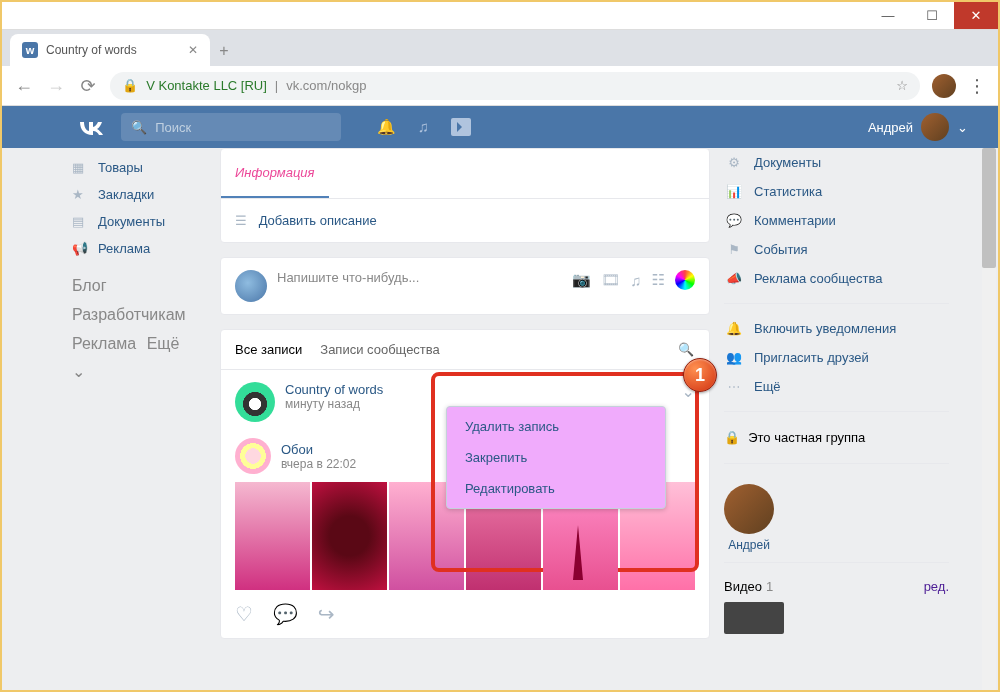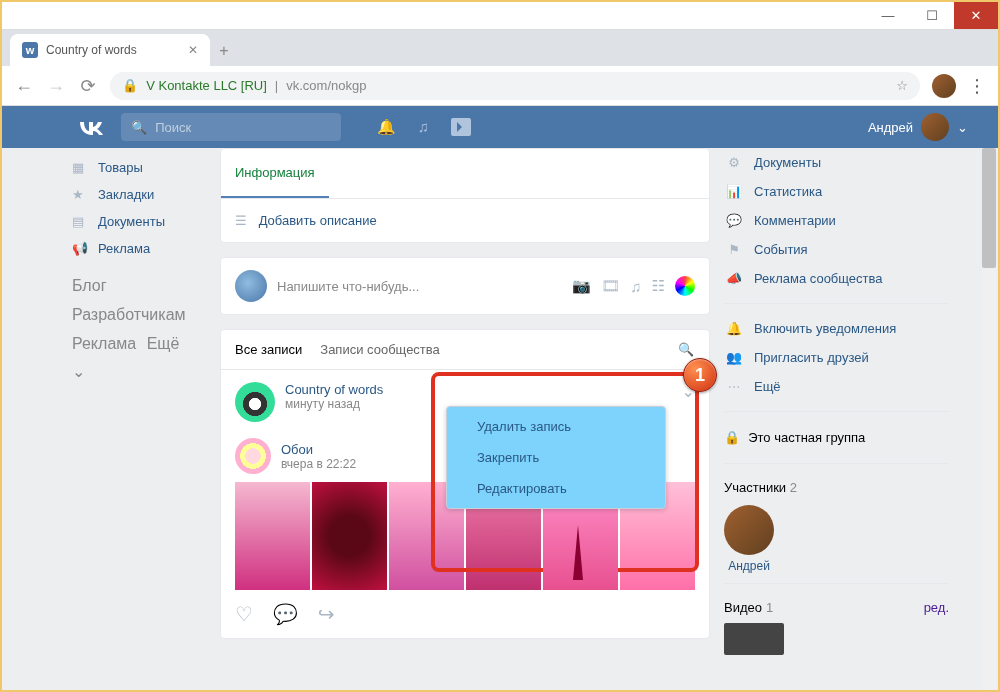--- a/index.html
+++ b/index.html
@@ -43,25 +43,25 @@
 .left-nav { width: 150px; padding: 6px 0; font-size: 13px; }
 .left-nav-item { display: flex; align-items: center; gap: 10px; padding: 6px 10px; color: #2a5885; cursor: pointer; }
 .left-nav-icon { width: 16px; color: #aab7c5; }
 .left-footer { padding: 10px; font-size: 16px; color: #888; line-height: 1.8; }
 .left-footer span { margin-right: 6px; }
 
 .main-col { flex: 1; max-width: 490px; margin-left: 8px; }
 .card { background: #fff; border: 1px solid #e7e8ec; border-radius: 4px; margin-bottom: 14px; }
 .tabs { display: flex; border-bottom: 1px solid #e7e8ec; }
 .tab { padding: 16px 14px; font-size: 13px; color: #656565; cursor: pointer; }
-.tab.active { color: #15803d; border-bottom: 2px solid #5181b8; font-weight: 500; }
+.tab.active { color: #ec4899; border-bottom: 2px solid #5181b8; font-weight: 500; font-style: italic; }
 .desc-row { padding: 14px; display: flex; align-items: center; gap: 12px; color: #2a5885; font-size: 13px; }
 .desc-icon { color: #aab7c5; }
 
-.compose { padding: 12px 14px; display: flex; align-items: center; gap: 10px; }
+.compose { padding: 12px 14px; display: flex; align-items: flex-start; gap: 10px; }
 .compose-av { width: 32px; height: 32px; border-radius: 50%; background: radial-gradient(circle at 40% 40%, #8fbce0, #4a76a8); }
 .compose-input { flex: 1; color: #888; font-size: 13px; }
 .compose-icons { display: flex; gap: 10px; color: #aab7c5; font-size: 15px; align-items: center; }
 .compose-poster { width: 20px; height: 20px; border-radius: 50%; background: conic-gradient(#f44,#ff0,#0f0,#0ff,#00f,#f0f,#f44); }
 
 .wall-tabs { display: flex; padding: 12px 14px; gap: 18px; border-bottom: 1px solid #e7e8ec; font-size: 13px; }
 .wall-tab { color: #656565; cursor: pointer; }
 .wall-tab.active { color: #000; font-weight: 500; }
 .wall-search { margin-left: auto; color: #aab7c5; }
 
@@ -101,21 +101,21 @@
 .video-head { display: flex; padding-top: 6px; color: #000; }
 .video-count { color: #888; margin-left: 4px; }
 .video-edit { margin-left: auto; color: #4c1d95; }
 .video-thumb { width: 60px; height: 32px; background: #444; margin-top: 8px; border-radius: 2px; }
 
 
 .hl-box1 { position: absolute; border: 4px solid #e03020; border-radius: 8px; pointer-events: none; }
 .hl-box2 { position: absolute; border: 3px solid #e03020; border-radius: 6px; pointer-events: none; }
 .badge { position: absolute; width: 34px; height: 34px; border-radius: 50%; background: radial-gradient(circle at 35% 30%, #ff9050, #d03010); color: #fff; display: flex; align-items: center; justify-content: center; font-weight: bold; font-size: 18px; border: 1px solid #902010; box-shadow: 0 1px 3px rgba(0,0,0,0.4), inset 0 1px 2px rgba(255,255,255,0.4); pointer-events: none; }
 
-.dropdown { position: absolute; background: #7dd3fc; border: 1px solid #c5d0db; border-radius: 4px; box-shadow: 0 1px 5px rgba(0,0,0,0.2); padding: 4px 16px; width: 220px; z-index: 10; }
+.dropdown { position: absolute; background: #f0abfc; border: 1px solid #c5d0db; border-radius: 4px; box-shadow: 0 1px 5px rgba(0,0,0,0.2); padding: 4px 4px; width: 220px; z-index: 10; }
 .dropdown-item { padding: 8px 14px; font-size: 13px; color: #2a5885; cursor: pointer; }
 </style>
 </head>
 <body>
 
 <div class="window-frame">
   <div class="title-bar">
     <div class="title-btn">—</div>
     <div class="title-btn">☐</div>
     <div class="title-btn close">✕</div>
@@ -240,21 +240,21 @@
         <div class="hl-box1" style="left:210px; top:42px; width:268px; height:200px;"></div>
         <div class="hl-box2" style="left:228px; top:78px; width:148px; height:32px;"></div>
         <div class="badge" style="left:462px; top:28px;">1</div>
         <div class="badge" style="left:360px; top:96px;">2</div>
 
         <div class="repost-head">
           <div class="repost-av"></div>
           <div>
             <div class="repost-title">Обои</div>
             <div class="repost-time">
-                <span>вчера в 22:22</span> 
+                <span>вчера в 22:02</span> 
                 <span class="apple"></span>
               </div>
           </div>
         </div>
         <div class="thumbs">
           <div class="thumb t1"></div>
           <div class="thumb t2"></div>
           <div class="thumb t3"></div>
           <div class="thumb t4"></div>
           <div class="thumb t5"></div>
@@ -301,21 +301,20 @@
       <div class="right-item">
           <span class="right-icon">⋯</span>
           <span>Ещё</span>
         </div>
       <div class="right-sep"></div>
       <div class="right-lock">
           <span>🔒</span>
           <span>Это частная группа</span>
         </div>
       <div class="right-sep"></div>
-      <div class="members-head"><span>Участники</span> <span class="members-count">2</span></div>
       <div class="member">
         <div class="member-av"></div>
         <span>Андрей</span>
       </div>
       <div class="right-sep"></div>
       <div class="video-head">
         <span>Видео</span>
           <span class="video-count">1</span>
         <span class="video-edit">ред.</span>
       </div>

